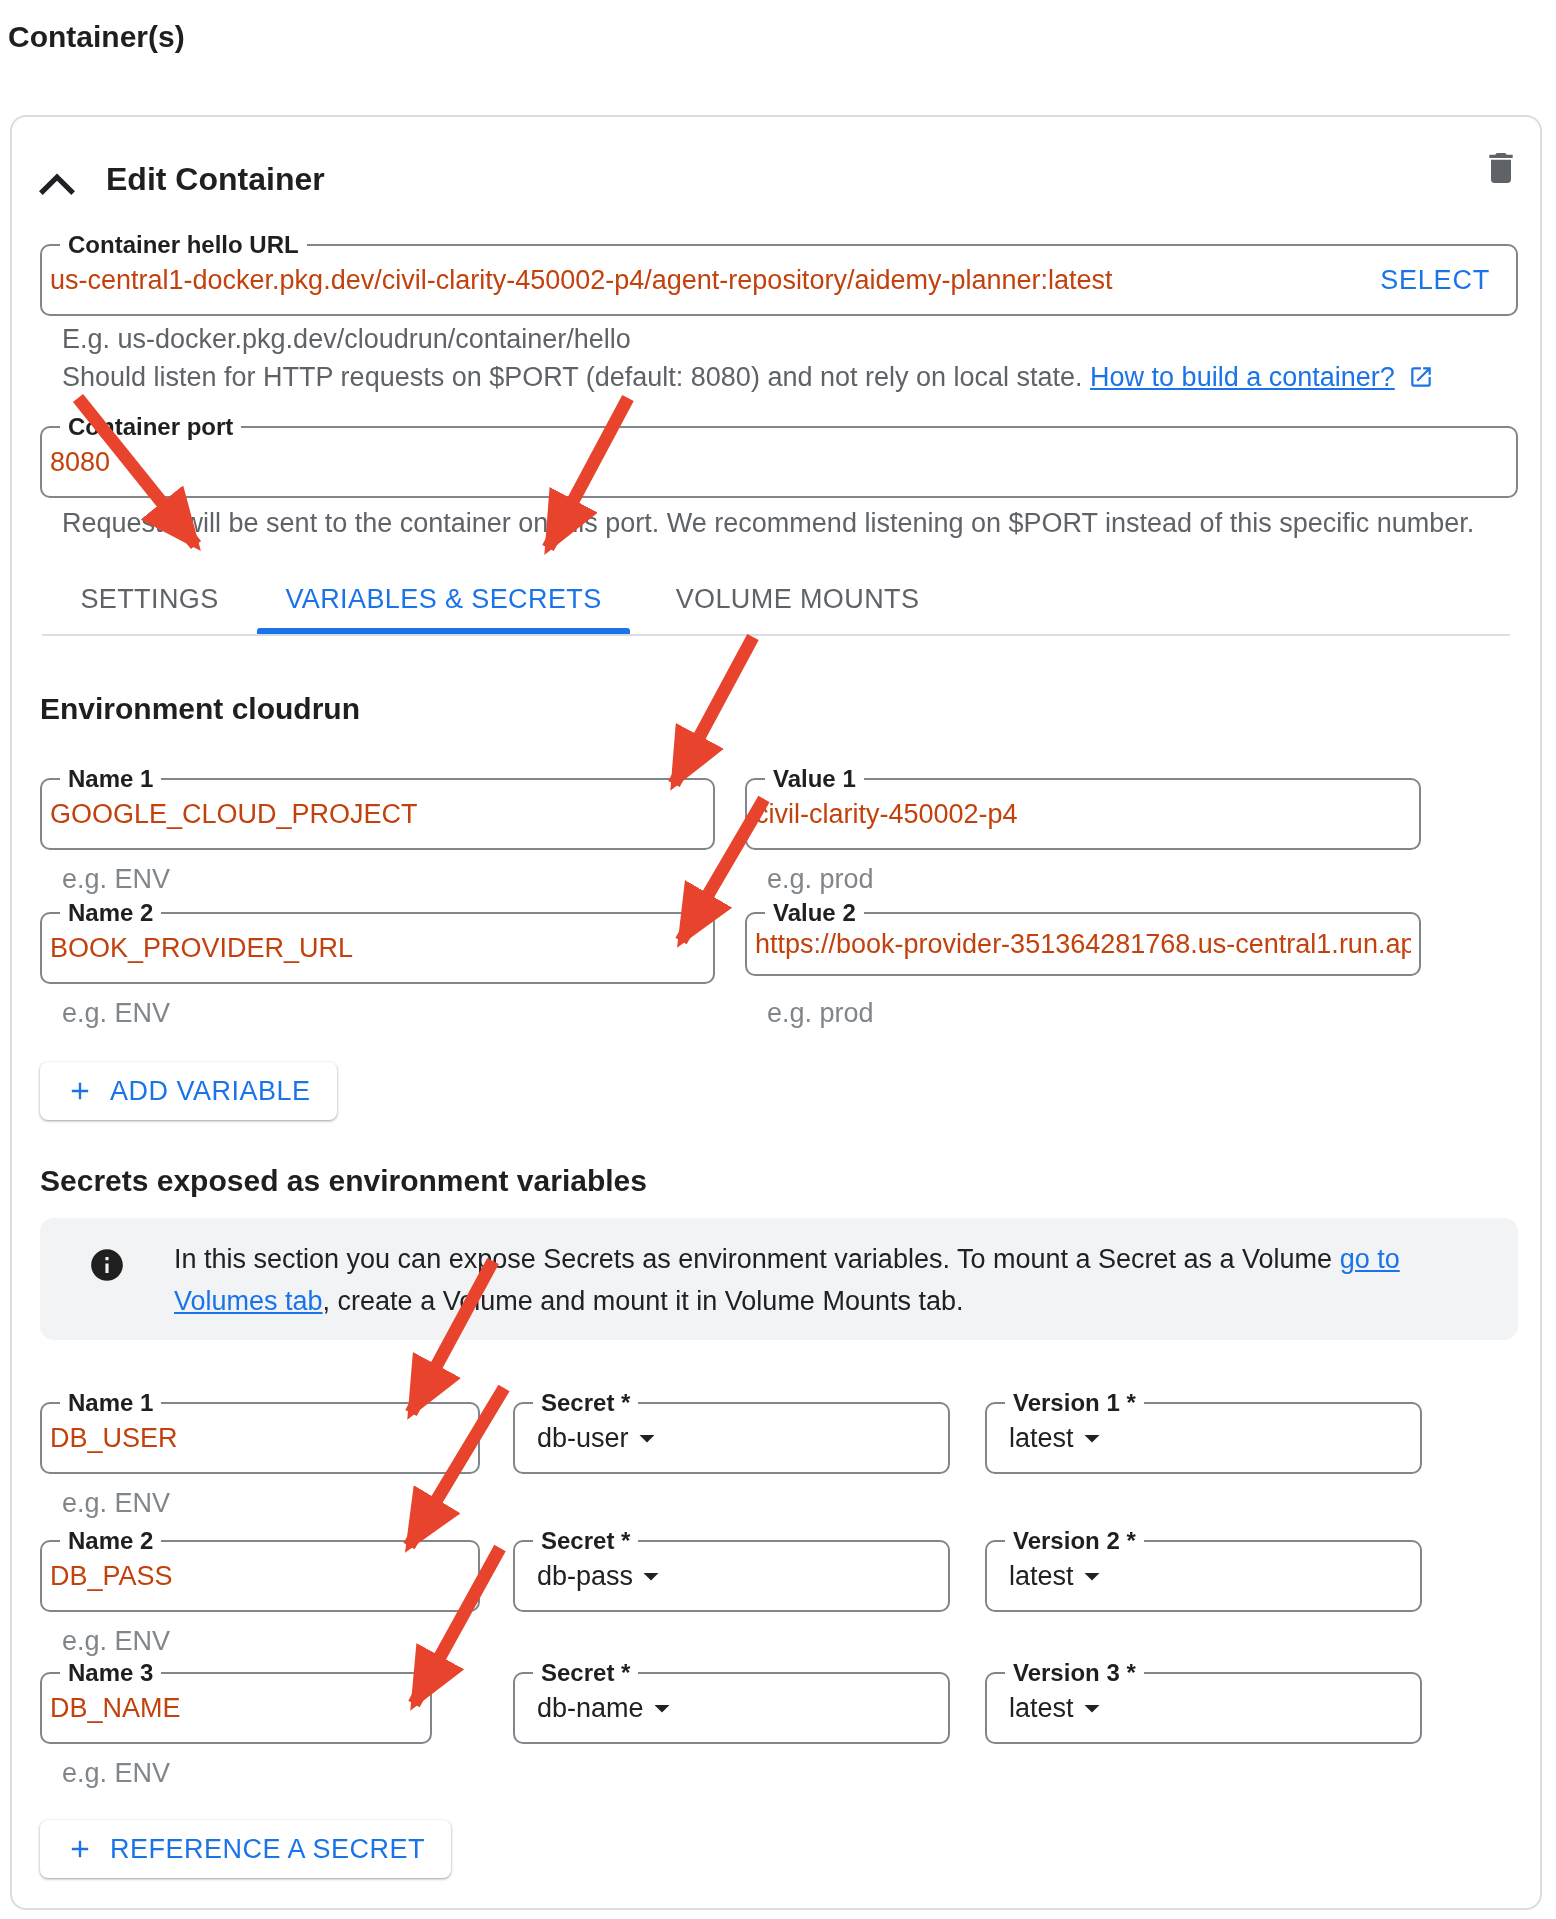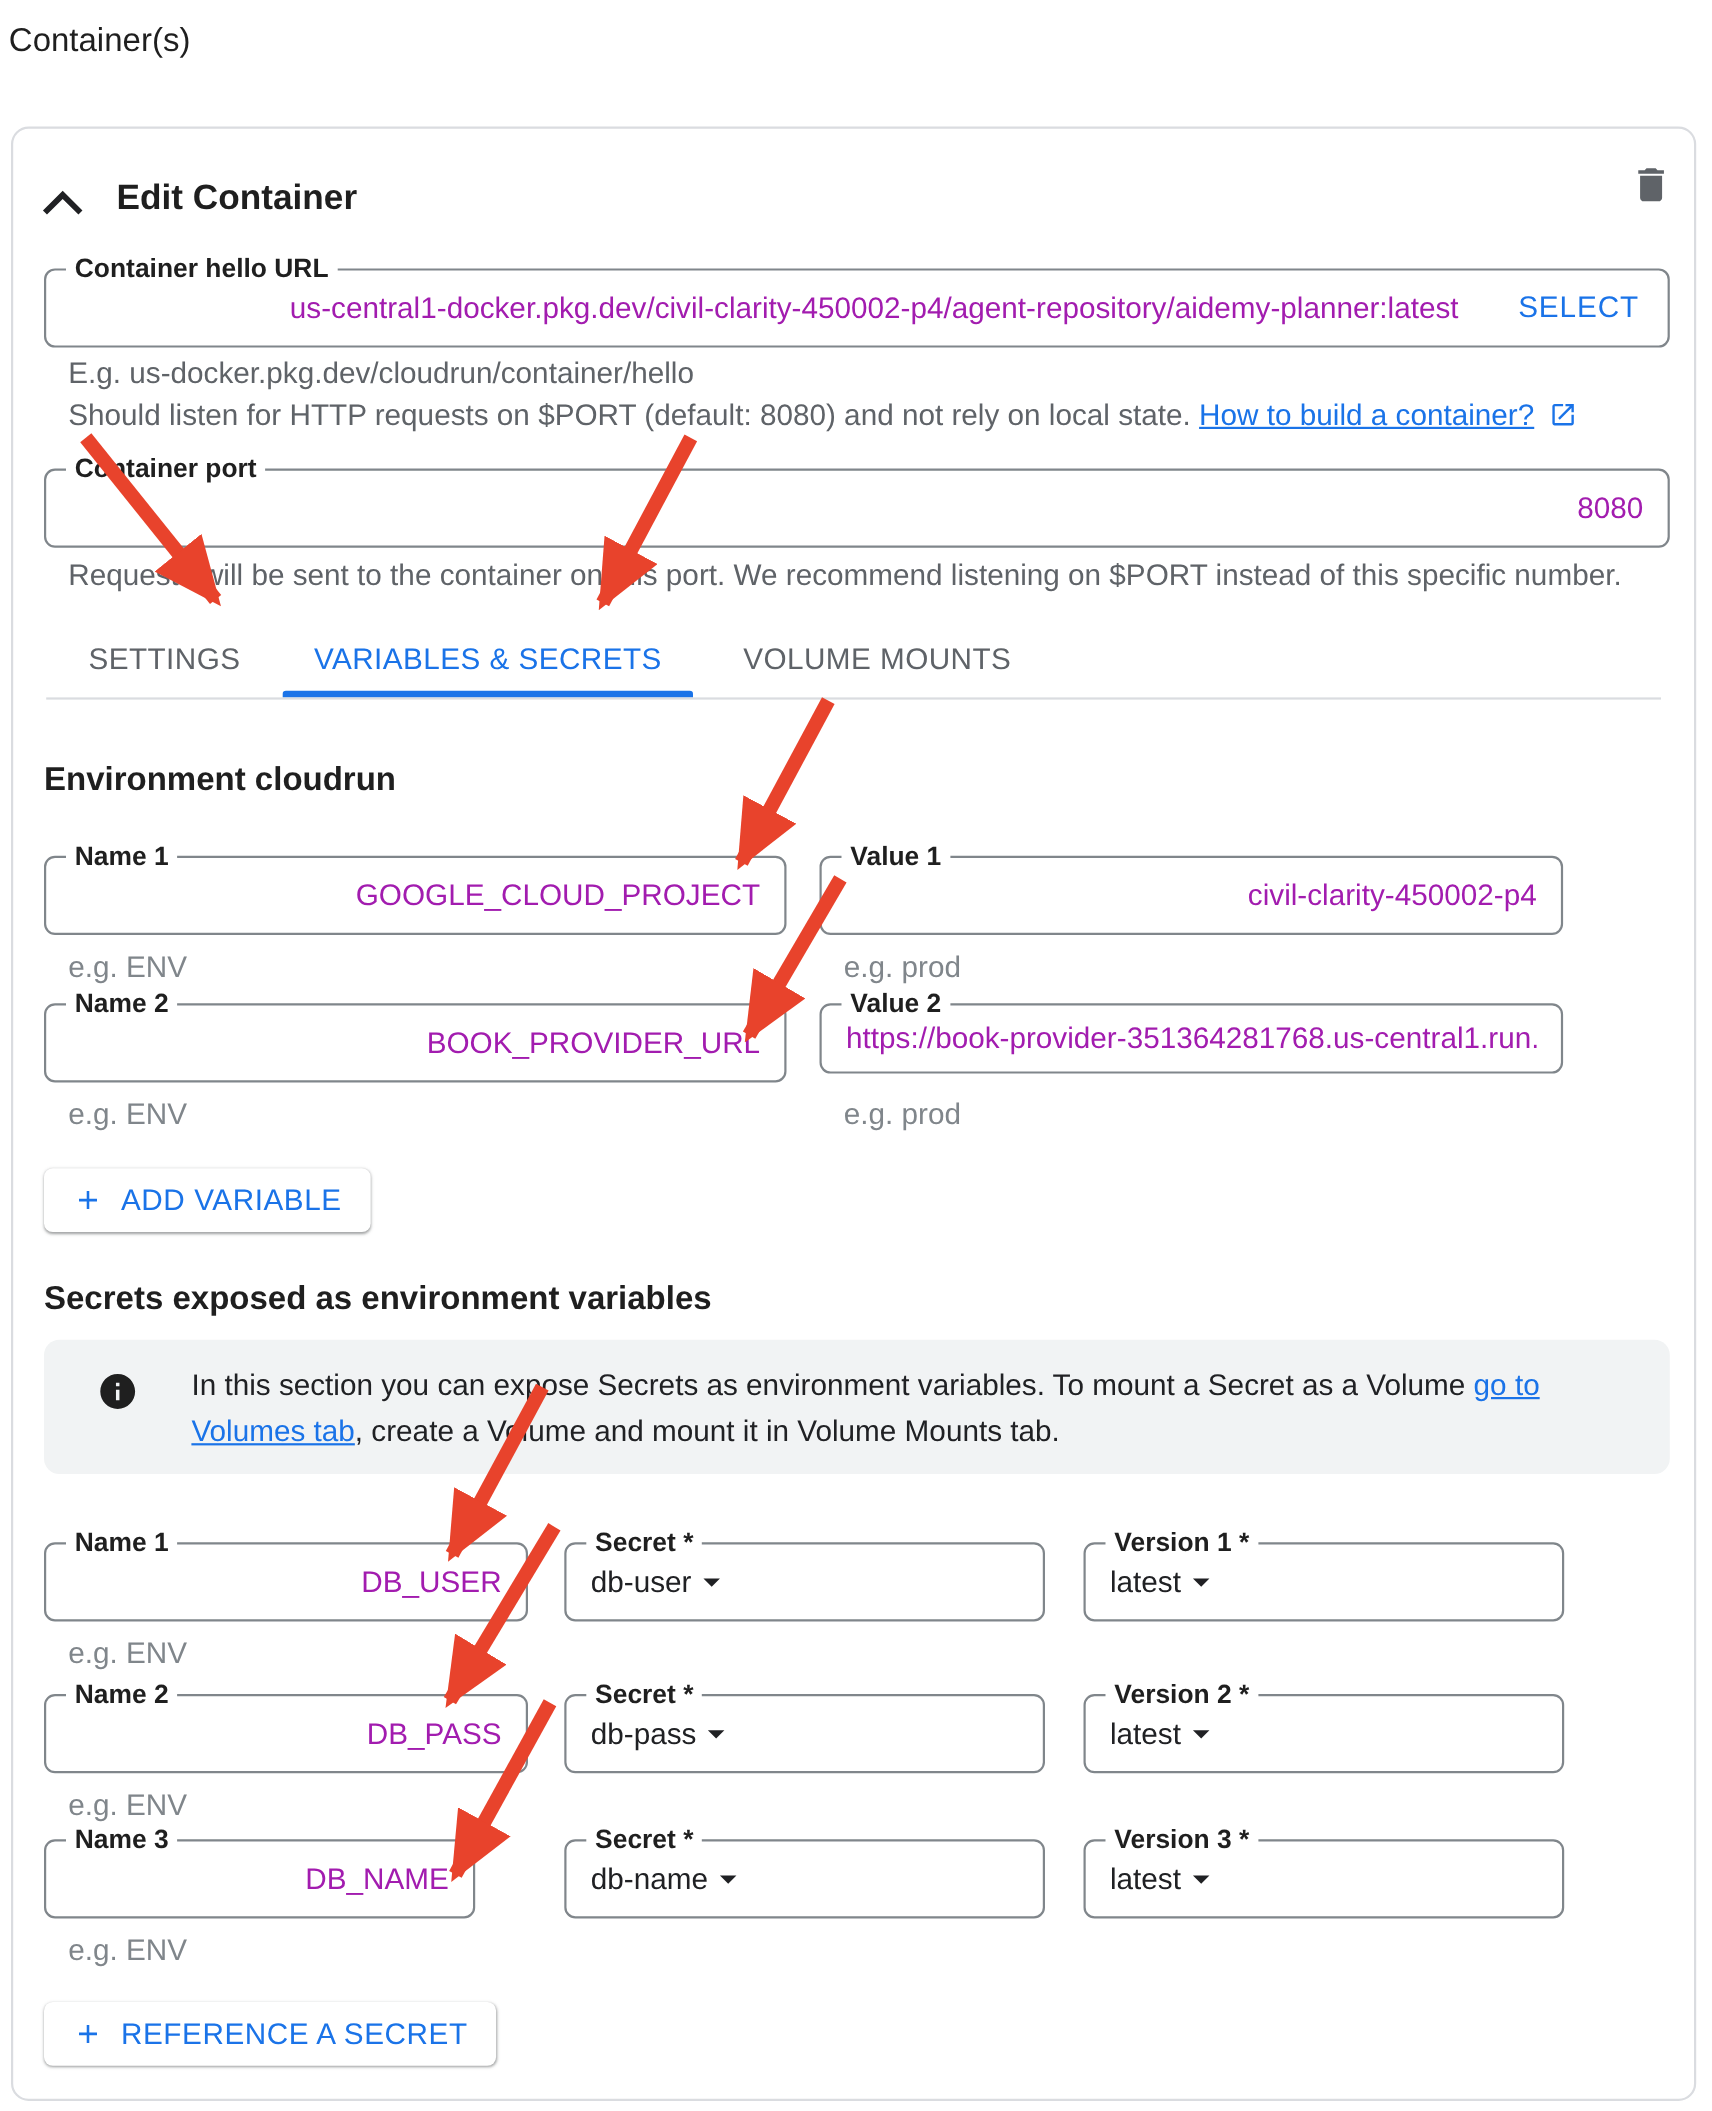--- a/index.html
+++ b/index.html
@@ -1,35 +1,35 @@
 <!DOCTYPE html>
 <html><head>
 <meta charset="utf-8">
 <style>
   * { margin:0; padding:0; box-sizing:border-box; }
   html,body { width:1556px; height:1919px; background:#ffffff; overflow:hidden;
               font-family:"Liberation Sans","DejaVu Sans",sans-serif; color:#202124; }
   .abs { position:absolute; }
 
   
-  .page-heading { left:8px; top:20px; font-size:30px; font-weight:400; color:#1f1f1f; }
+  .page-heading { left:8px; top:20px; font-size:30px; font-weight:700; color:#1f1f1f; }
 
   
   .card { left:10px; top:115px; width:1532px; height:1795px; background:#fff;
           border:2px solid #dadce0; border-radius:16px; }
 
   .card-title { left:106px; top:161px; font-size:32px; font-weight:600; color:#1f1f1f; }
   .icon-btn { background:none; border:none; cursor:pointer; padding:0; }
 
   
   .fld { position:absolute; background:#fff; border:2px solid #80868b; border-radius:10px; }
   .fld .lbl { position:absolute; top:-17px; left:18px; background:#fff; padding:0 8px;
               font-size:24px; font-weight:600; color:#1f1f1f; line-height:32px; white-space:nowrap; }
   .fld input { width:100%; height:100%; border:none; outline:none; background:transparent;
-               padding:0 22px; font-family:inherit; font-size:27px; color:#a21caf; border-radius:10px;text-align:right; }
+               padding:0 8px; font-family:inherit; font-size:27px; color:#c2410c; border-radius:10px; }
   .sel { display:flex; align-items:center; padding:0 18px 0 22px;
          font-size:27px; color:#202124; cursor:pointer; height:100%; }
 
   .helper { position:absolute; font-size:27px; color:#5f6368; white-space:nowrap; }
   .eg { color:#80868b; }
   .link { color:#1a73e8; text-decoration:underline; cursor:pointer; }
 
   .select-btn { position:absolute; right:26px; top:50%; transform:translateY(-50%);
                 background:none; border:none; color:#1a73e8; font-family:inherit;
                 font-size:27px; font-weight:500; letter-spacing:.8px; cursor:pointer; }

